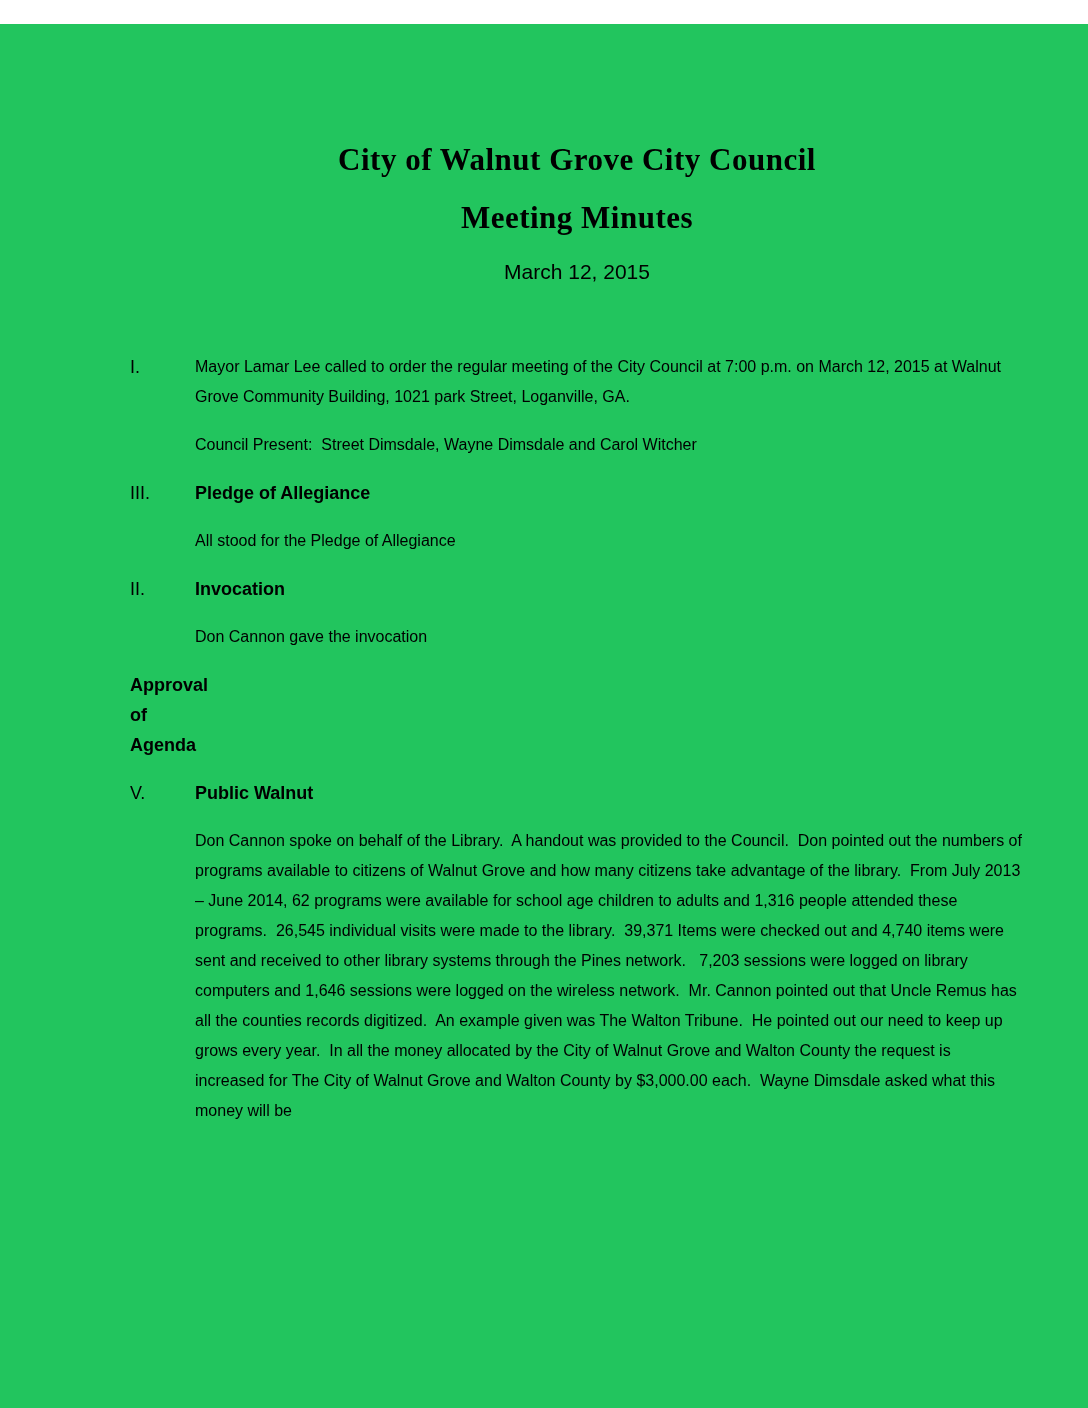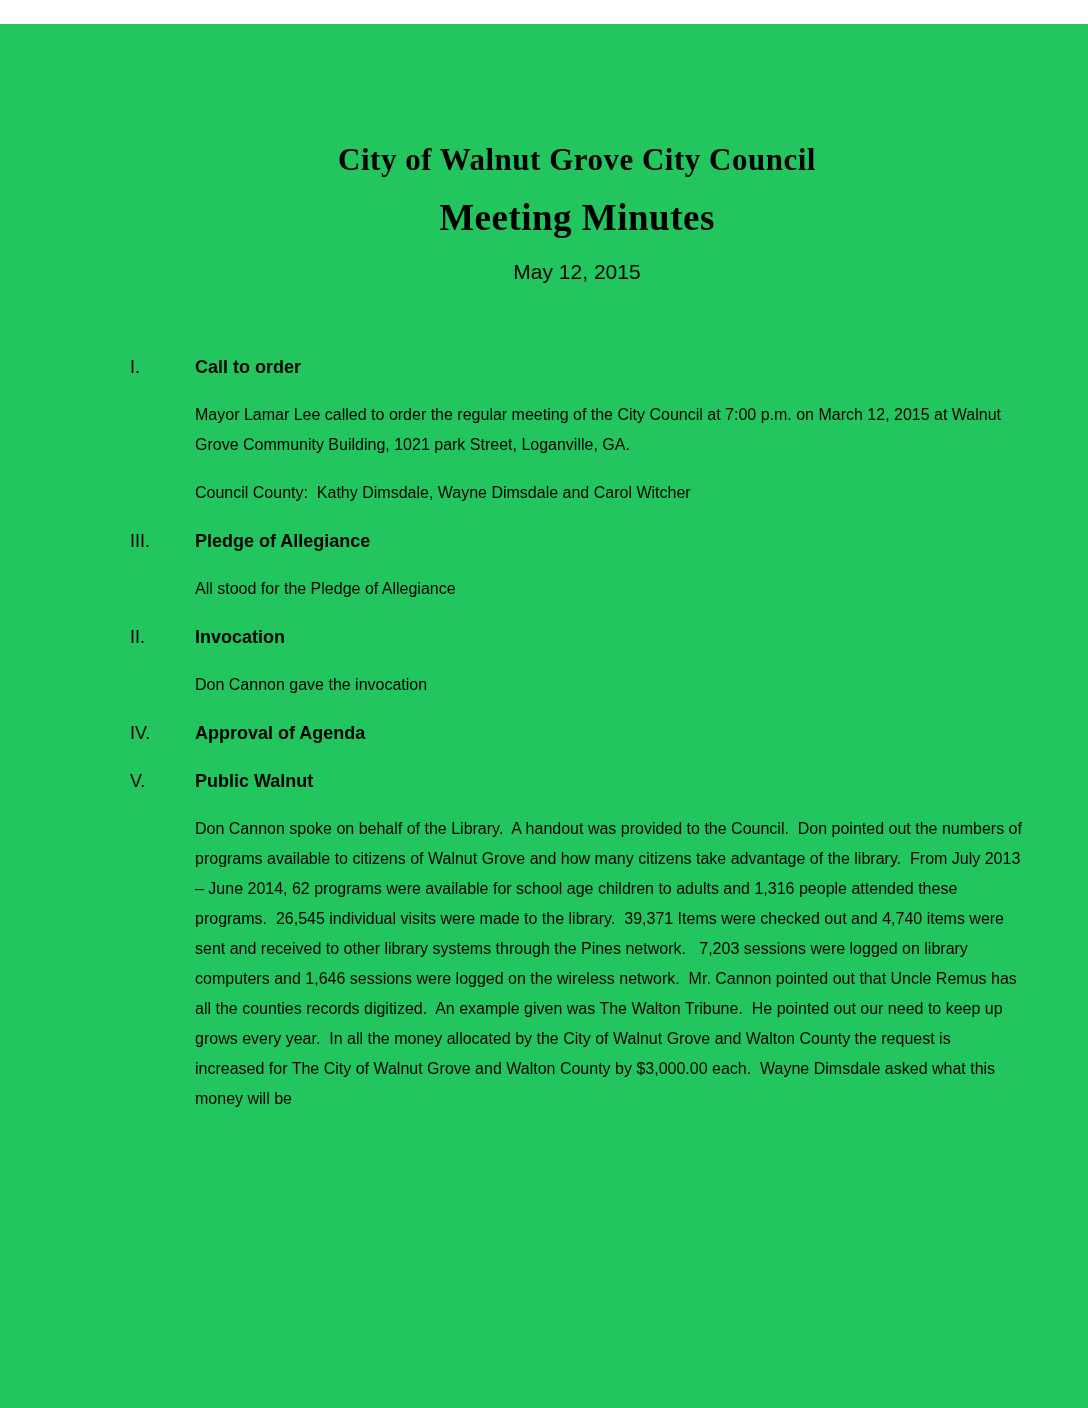--- a/index.html
+++ b/index.html
@@ -27,21 +27,21 @@
     font-weight: bold;
     font-size: 31px;
     line-height: 36px;
     text-align: center;
     margin: 0 0 22px 0;
     letter-spacing: 0.5px;
   }
   .doc-subtitle {
     font-family: "Liberation Serif", serif;
     font-weight: bold;
-    font-size: 37px;
+    font-size: 31px;
     line-height: 36px;
     text-align: center;
     margin: 0 0 22px 0;
     letter-spacing: 0.5px;
   }
   .doc-date {
     font-size: 21px;
     line-height: 28px;
     text-align: center;
     margin: 0 0 66px 0;
@@ -69,49 +69,47 @@
     white-space: pre-wrap;
   }
 </style>
 </head>
 <body>
 
 <div class="page">
 
   <h1 class="doc-title">City of Walnut Grove City Council</h1>
   <h2 class="doc-subtitle">Meeting Minutes</h2>
-  <p class="doc-date">May 12, 2015</p>
+  <p class="doc-date">March 12, 2015</p>
 
   <div class="section">
     <div class="numeral">I.</div>
     <div class="section-content">
-      <div class="section-heading">Call to order</div>
       <p class="section-paragraph">Mayor Lamar Lee called to order the regular meeting of the City Council at 7:00 p.m. on March 12, 2015 at Walnut Grove Community Building, 1021 park Street, Loganville, GA.</p>
-      <p class="section-paragraph">Council County:  Kathy Dimsdale, Wayne Dimsdale and Carol Witcher</p>
+      <p class="section-paragraph">Council Present:  Street Dimsdale, Wayne Dimsdale and Carol Witcher</p>
     </div>
   </div>
 
   <div class="section">
     <div class="numeral">III.</div>
     <div class="section-content">
       <div class="section-heading">Pledge of Allegiance</div>
       <p class="section-paragraph">All stood for the Pledge of Allegiance</p>
     </div>
   </div>
 
   <div class="section">
     <div class="numeral">II.</div>
     <div class="section-content">
       <div class="section-heading">Invocation</div>
       <p class="section-paragraph">Don Cannon gave the invocation</p>
     </div>
   </div>
 
   <div class="section">
-    <div class="numeral">IV.</div>
     <div class="section-content">
       <div class="section-heading">Approval of Agenda</div>
     </div>
   </div>
 
   <div class="section">
     <div class="numeral">V.</div>
     <div class="section-content">
       <div class="section-heading">Public Walnut</div>
       <p class="section-paragraph">Don Cannon spoke on behalf of the Library.  A handout was provided to the Council.  Don pointed out the numbers of programs available to citizens of Walnut Grove and how many citizens take advantage of the library.  From July 2013 – June 2014, 62 programs were available for school age children to adults and 1,316 people attended these programs.  26,545 individual visits were made to the library.  39,371 Items were checked out and 4,740 items were sent and received to other library systems through the Pines network.   7,203 sessions were logged on library computers and 1,646 sessions were logged on the wireless network.  Mr. Cannon pointed out that Uncle Remus has all the counties records digitized.  An example given was The Walton Tribune.  He pointed out our need to keep up grows every year.  In all the money allocated by the City of Walnut Grove and Walton County the request is increased for The City of Walnut Grove and Walton County by $3,000.00 each.  Wayne Dimsdale asked what this money will be</p>

